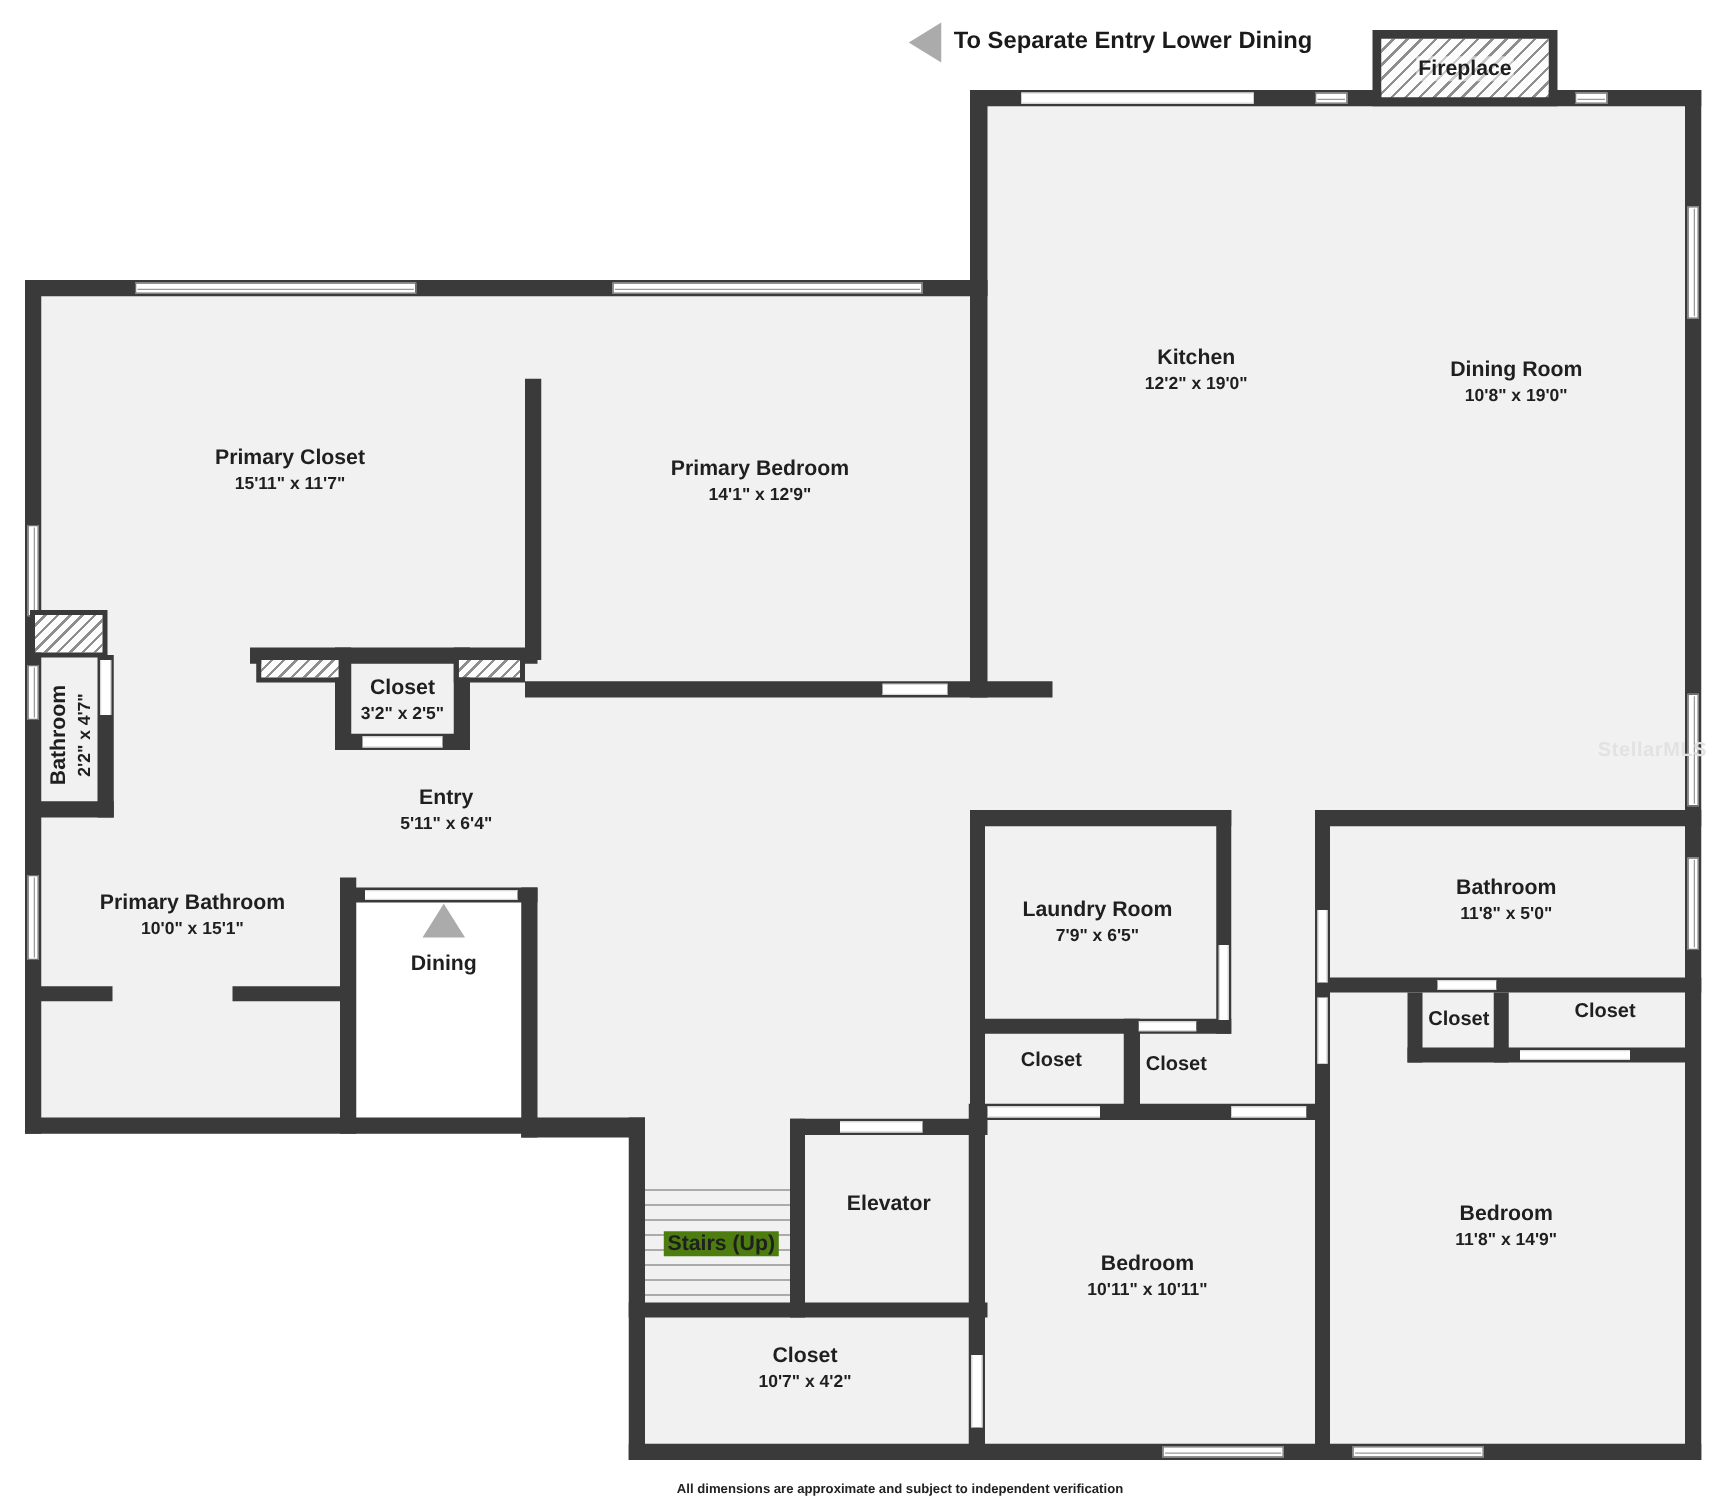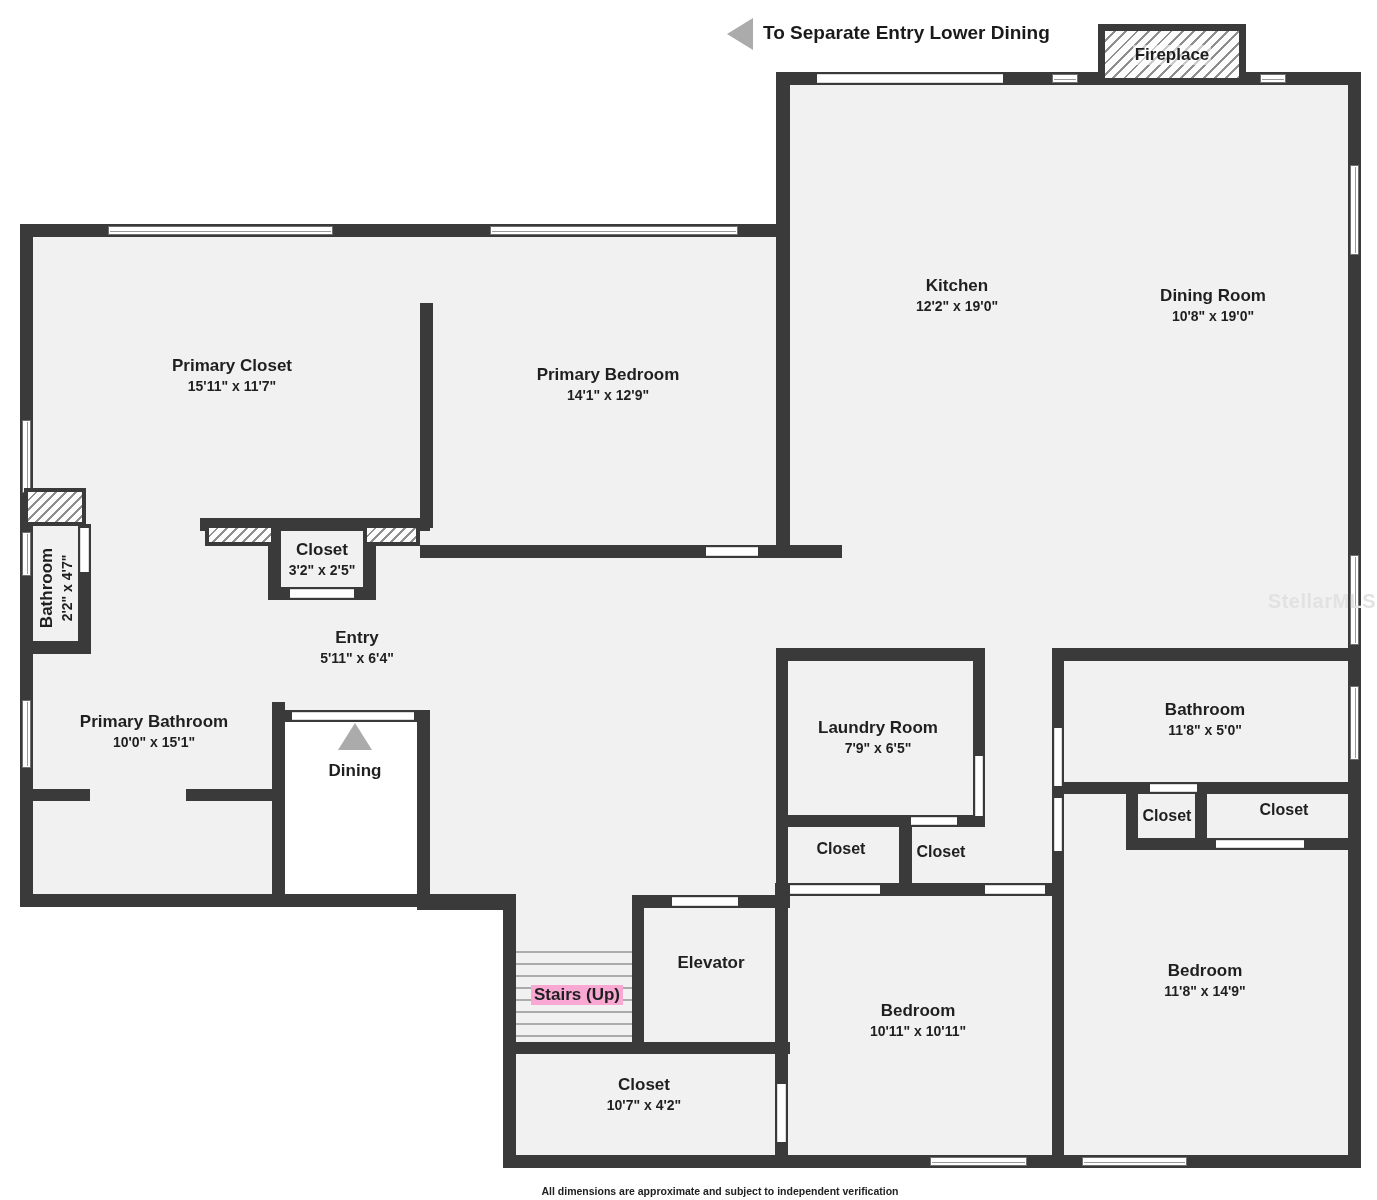--- a/index.html
+++ b/index.html
@@ -25,23 +25,23 @@
   .lbl .nm{font-size:17px;}
   .lbl .dm{font-size:14px;}
   .lbl.sm .nm{font-size:16px;}
   .lbl.rot{transform:translate(-50%,-50%) rotate(-90deg);}
   .tri-up{position:absolute;width:0;height:0;border-left:17px solid transparent;
           border-right:17px solid transparent;border-bottom:27px solid #ababab;}
   .tri-left{position:absolute;width:0;height:0;border-top:16px solid transparent;
           border-bottom:16px solid transparent;border-right:26px solid #ababab;}
   .toptitle{position:absolute;font-size:19px;font-weight:bold;color:#1a1a1a;white-space:nowrap;}
   .footer{position:absolute;transform:translate(-50%,-50%);font-size:10.5px;font-weight:bold;color:#222;white-space:nowrap;margin-left:32px;}
-  .wm{position:absolute;transform:translate(-50%,-50%);font-size:20px;color:#e2e2e2;font-weight:bold;letter-spacing:.5px;}
+  .wm{position:absolute;transform:translate(-50%,-50%);font-size:16px;color:#e2e2e2;font-weight:bold;letter-spacing:.5px;}
   .stairlbl{position:absolute;transform:translate(-50%,-50%);font-size:17px;font-weight:bold;color:#1f1f1f;
-       background:#f9a8d4;padding:0 3px;white-space:nowrap;}
+       background:#4d7c0f;padding:0 3px;white-space:nowrap;}
 </style>
 </head>
 <body>
 
 <div class="plan">
 
   <div class="floor" style="left:26px;top:230px;width:757px;height:672px;"></div>
   <div class="floor" style="left:782px;top:78px;width:573px;height:577px;"></div>
   <div class="floor" style="left:430px;top:558px;width:625px;height:345px;"></div>
   <div class="floor" style="left:1055px;top:655px;width:300px;height:245px;"></div>

